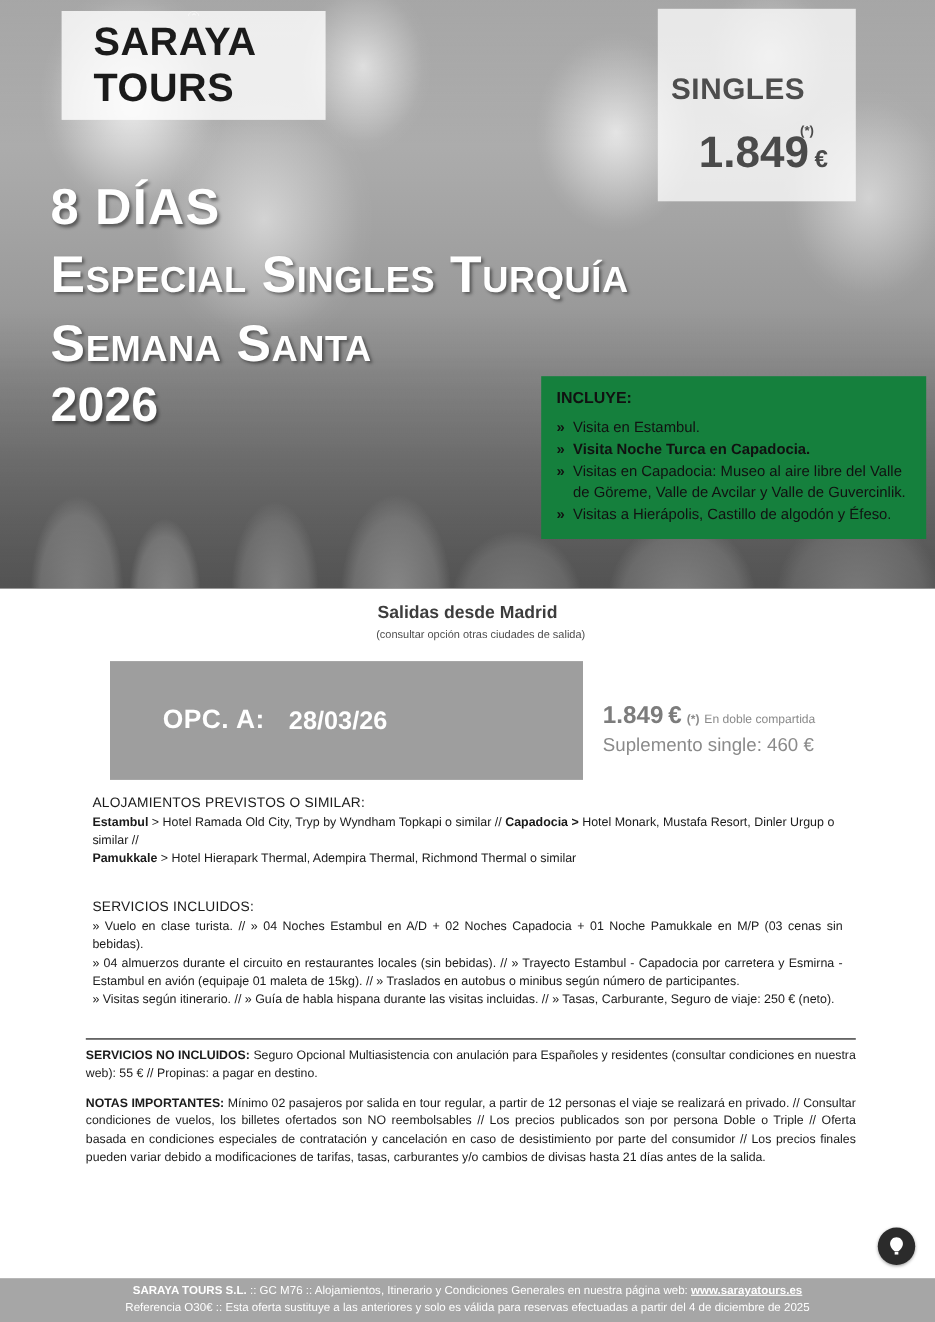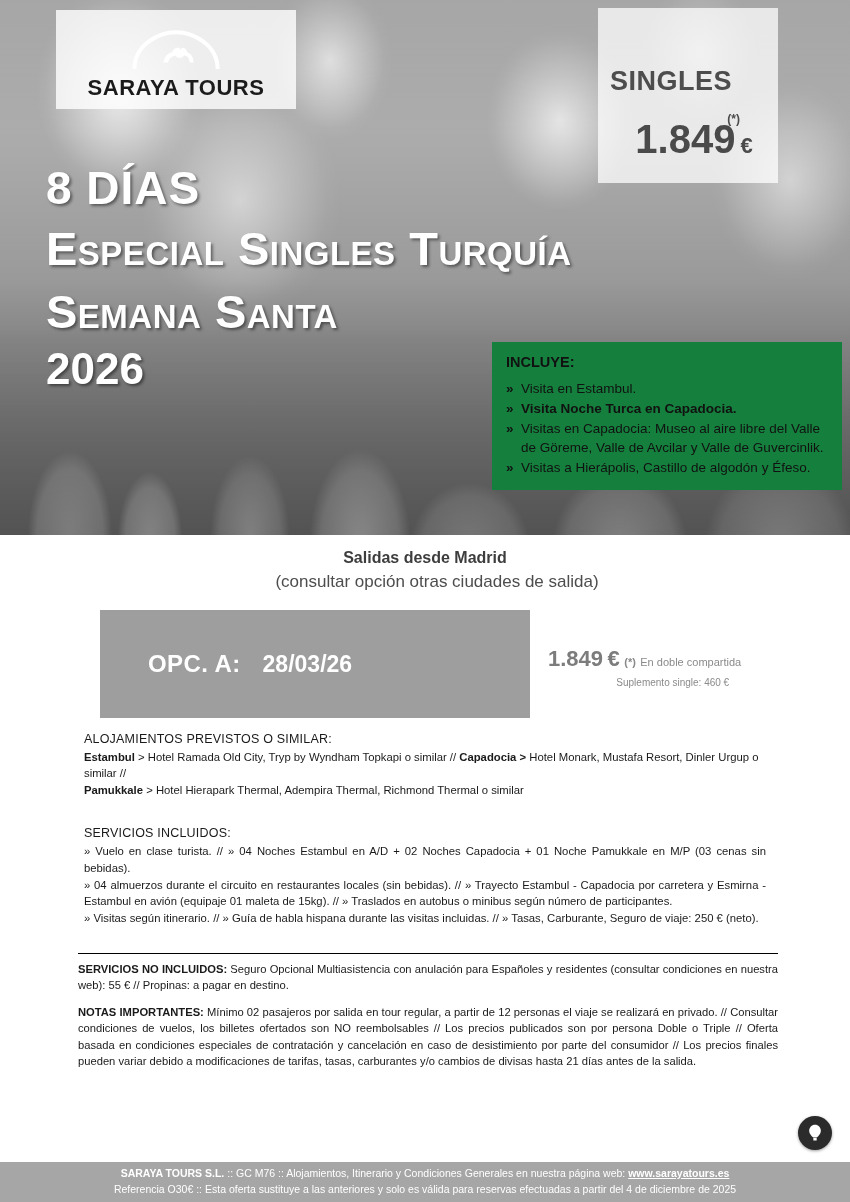--- a/index.html
+++ b/index.html
@@ -56,22 +56,23 @@
   .logo-box {
     position: absolute; left: 56px; top: 10px;
     width: 240px; height: 99px;
     background: rgba(255,255,255,.80);
     display: flex; flex-direction: column;
     align-items: center; justify-content: flex-end;
     padding-bottom: 8px;
   }
   .logo-mark { width: 96px; height: 44px; margin-bottom: 2px; }
   .logo-text {
-    font-size: 22px; font-weight: 700; letter-spacing: .5px;
+    font-size: 36px; font-weight: 700; letter-spacing: .5px;
     color: #1b1b1b;
+    padding-left: 29px;
   }
 
   
   .price-badge {
     position: absolute; right: 72px; top: 8px;
     width: 180px; height: 175px;
     background: rgba(255,255,255,.74);
     text-align: left;
     padding-left: 12px;
   }
@@ -114,39 +115,39 @@
   }
   .includes h4 { margin: 0 0 6px 0; font-size: 14.5px; font-weight: 700; }
   .includes ul { list-style: none; margin: 0; padding: 0; }
   .includes li { position: relative; padding-left: 15px; margin-bottom: 1px; }
   .includes li .chev { position: absolute; left: 0; top: 0; font-weight: 700; }
   .includes li.bold { font-weight: 700; }
 
   
   .departures { margin-top: 14px; text-align: center; }
   .departures .d-title { font-size: 16px; font-weight: 700; color: #3d3d3d; }
-  .departures .d-sub { font-size: 17px; color: #4d4d4d; margin-top: 5px; padding-left: 24px; }
+  .departures .d-sub { font-size: 10px; color: #4d4d4d; margin-top: 5px; padding-left: 24px; }
 
   .opt-wrap { position: relative; margin-top: 18px; height: 110px; }
   .opt-box {
     position: absolute; left: 100px; top: 0;
     width: 430px; height: 108px;
     background: #9e9e9e;
     color: #ffffff;
     display: flex; align-items: center;
     padding-left: 48px;
   }
   .opt-label { font-size: 24px; font-weight: 700; letter-spacing: .4px; text-align: right; }
   .opt-date { font-size: 23px; font-weight: 700; margin-left: 22px; }
 
   .opt-price { position: absolute; left: 548px; top: 36px; color: #8a8a8a; }
   .opt-price .pp { font-size: 22px; font-weight: 700; color: #7c7c7c; }
   .opt-price .ast { font-size: 11px; font-weight: 700; }
   .opt-price .cond { font-size: 11px; }
-  .opt-price .supl { font-size: 10px; margin-top: 5px; text-align: right; padding-right: 12px; }
+  .opt-price .supl { font-size: 17px; margin-top: 5px; text-align: right; padding-right: 12px; }
 
   .sect { padding: 0 84px; }
   .sect h5 { margin: 0 0 3px 0; font-size: 12.5px; font-weight: 400; letter-spacing: .2px; }
   .lodging { font-size: 11.3px; line-height: 1.45; }
   .lodging b { font-weight: 700; }
 
   .services { margin-top: 28px; }
   .services p { margin: 0; font-size: 11.3px; line-height: 1.48; text-align: justify; }
 
   .notes-box {

